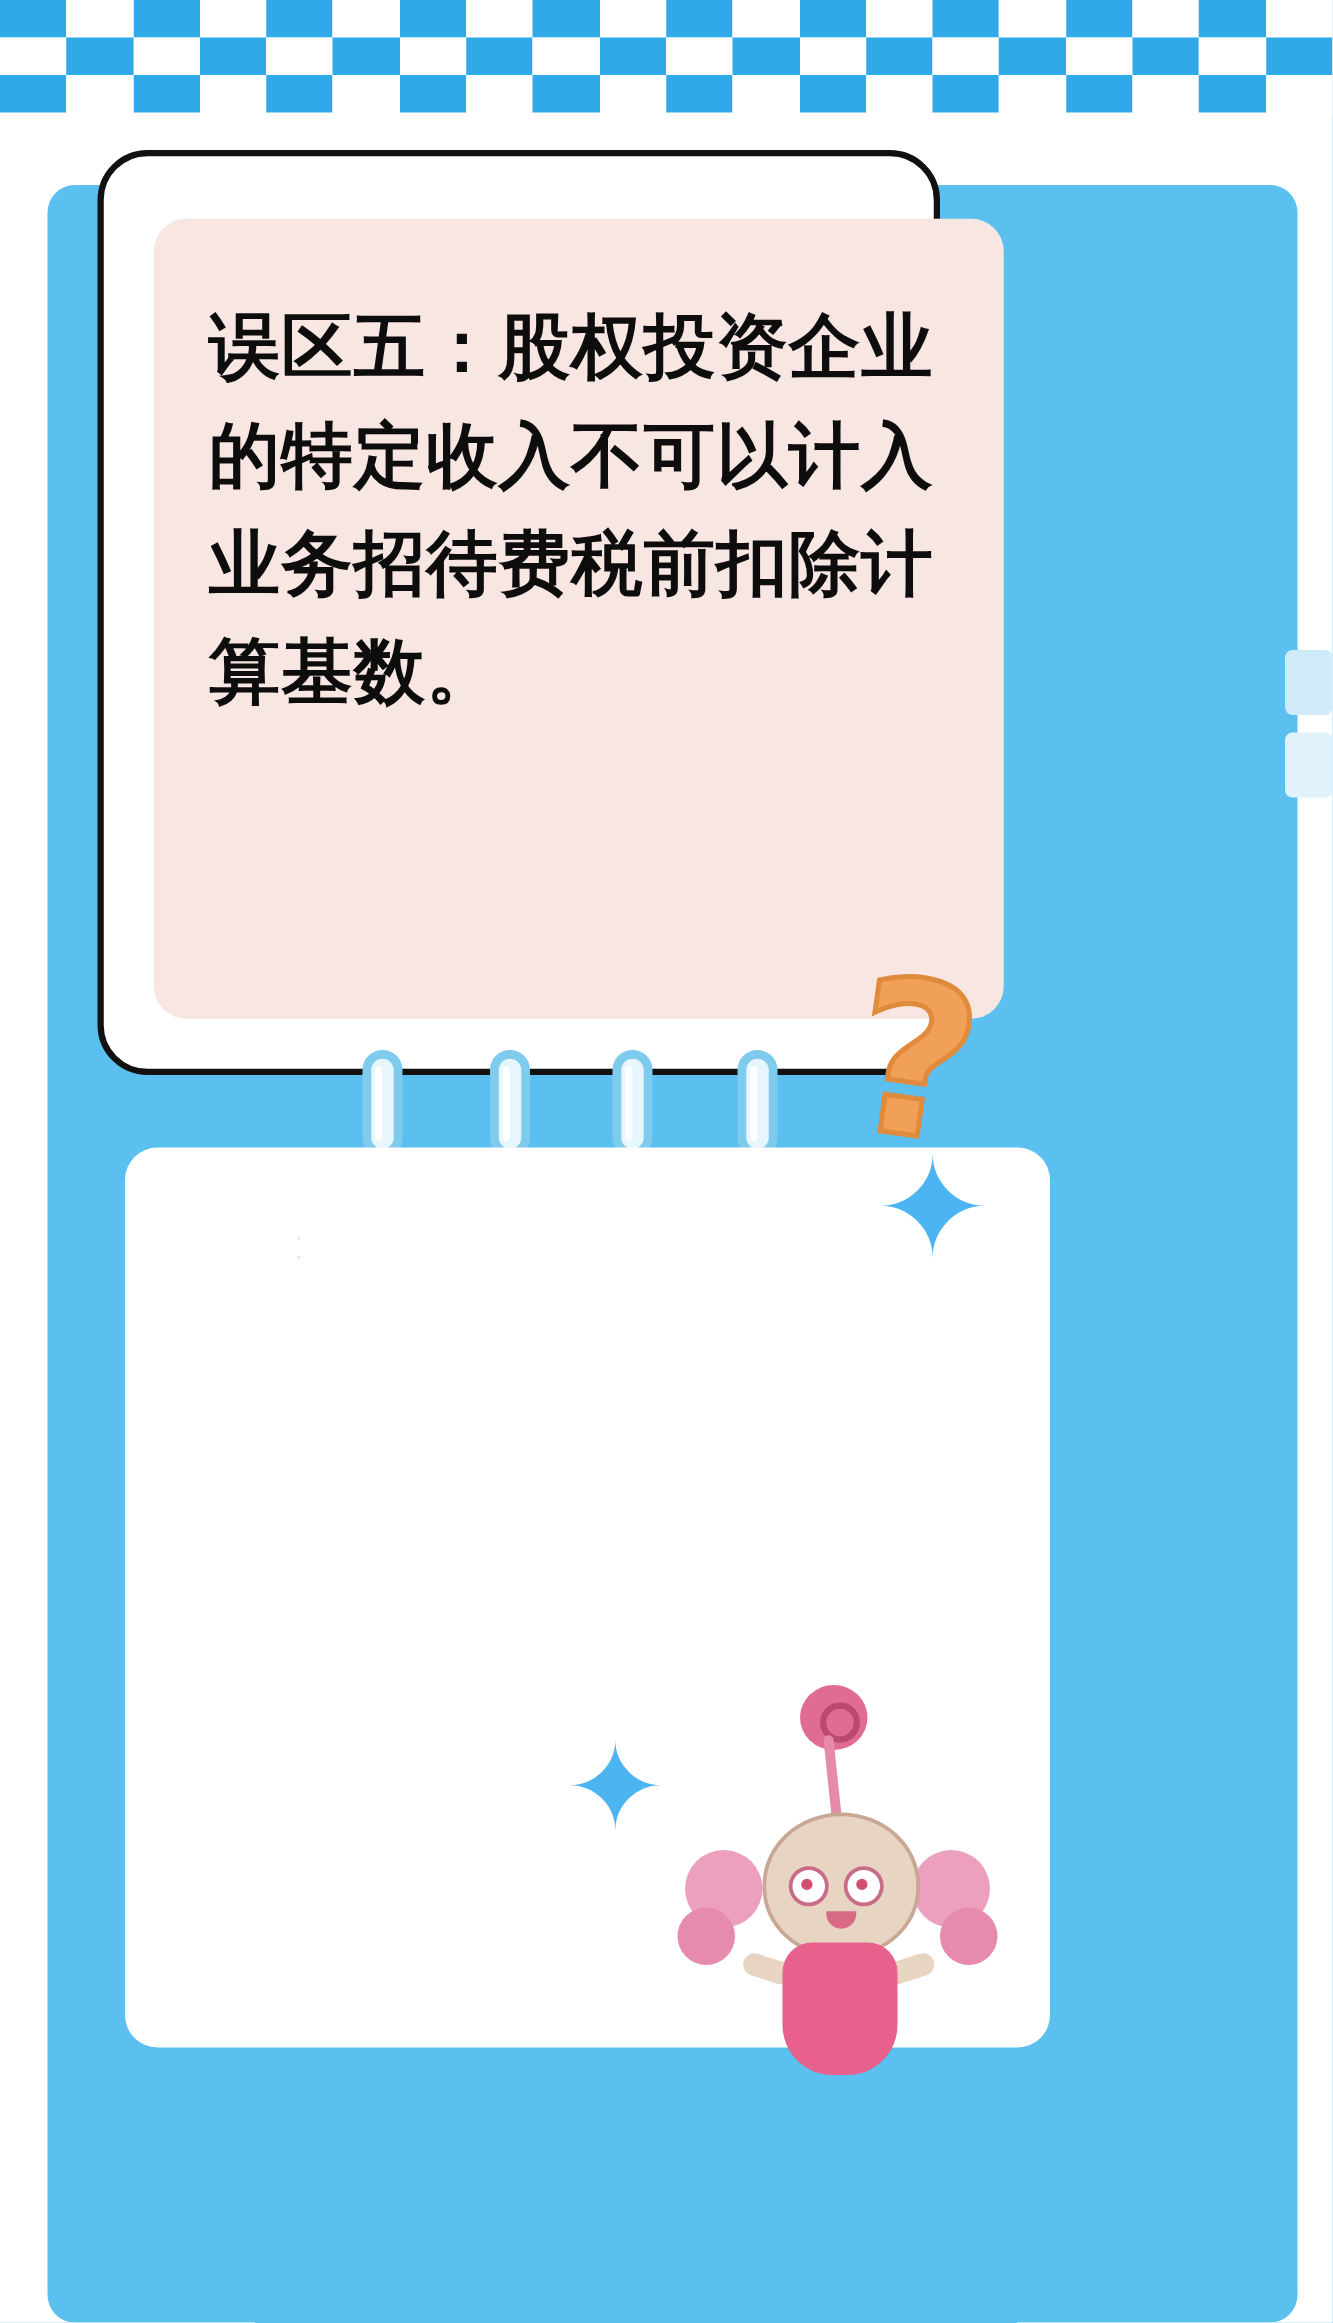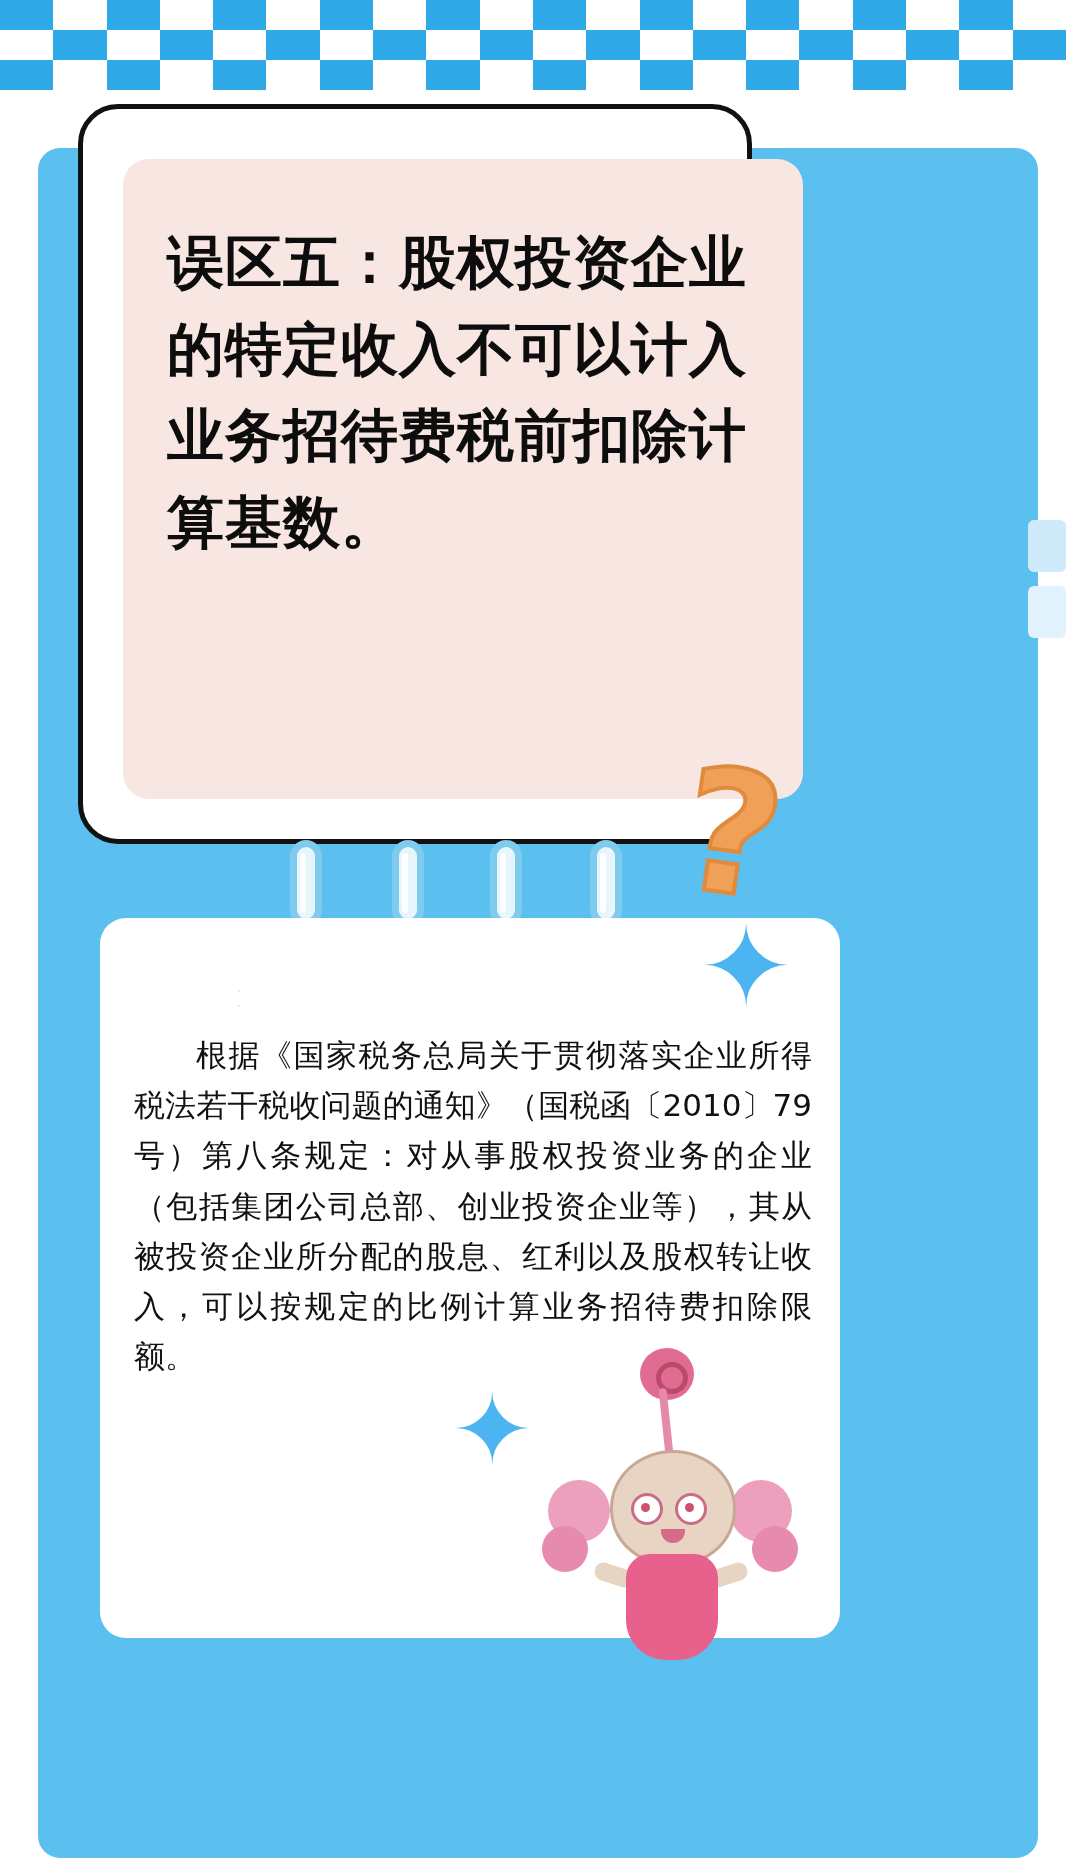--- a/index.html
+++ b/index.html
@@ -56,21 +56,21 @@
     background: #bfe4f8;
     border-radius: 6px;
   }
   .side-tab.t1 { right: 0px; top: 520px;  width: 38px; height: 52px; background:#cfeaf9;}
   .side-tab.t2 { right: 0px; top: 586px;  width: 38px; height: 52px; background:#e2f2fc;}
 
   
   .q-card {
     position: absolute;
     left: 78px;
-    top: 104px;
+    top: 120px;
     width: 674px;
     height: 740px;
     background: #ffffff;
     border: 5px solid #111111;
     border-radius: 40px;
     box-sizing: border-box;
     padding-left: 40px;
   }
   .q-inner {
     position: absolute;
@@ -311,21 +311,20 @@
   <div class="qmark">?</div>
 </div>
 
 <div class="ring k1"></div>
 <div class="ring k2"></div>
 <div class="ring k3"></div>
 <div class="ring k4"></div>
 
 <div class="a-card">
   <div class="a-title">正解：</div>
-  <div class="a-body">根据《国家税务总局关于贯彻落实企业所得税法若干税收问题的通知》（国税函〔2010〕79号）第八条规定：对从事股权投资业务的企业（包括集团公司总部、创业投资企业等），其从被投资企业所分配的股息、红利以及股权转让收入，可以按规定的比例计算业务招待费扣除限额。</div>
 </div>
 
 <div class="sparkle s1">✦</div>
 <div class="sparkle s2">✦</div>
 
 <div class="mascot">
   <div class="m-antenna-ball"></div>
   <div class="m-antenna"></div>
   <div class="m-pig l"></div>
   <div class="m-pig r"></div>

